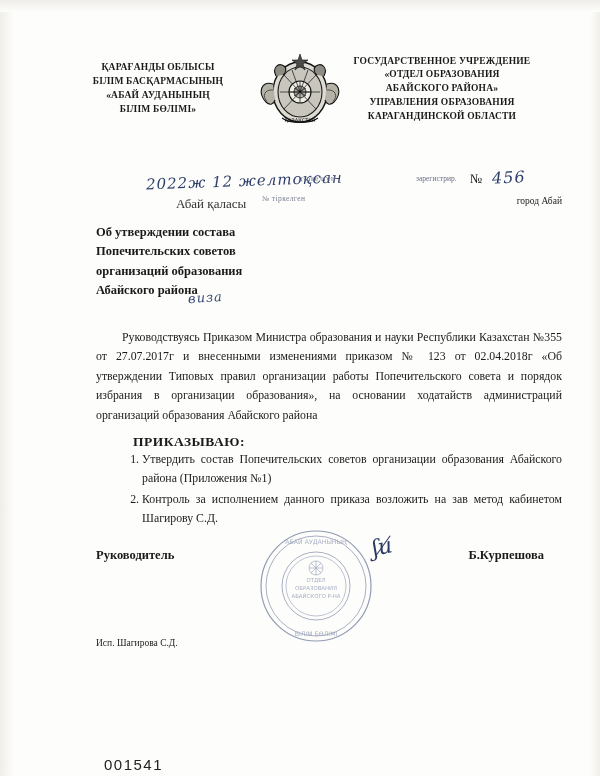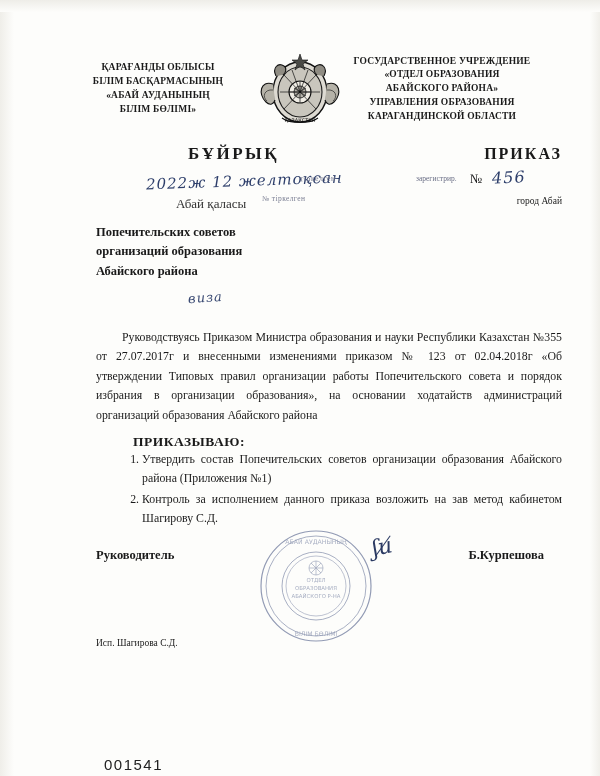--- a/index.html
+++ b/index.html
@@ -350,37 +350,34 @@
 
     <div class="hdr-col hdr-right">
       <div>ГОСУДАРСТВЕННОЕ УЧРЕЖДЕНИЕ</div>
       <div>«ОТДЕЛ ОБРАЗОВАНИЯ</div>
       <div>АБАЙСКОГО РАЙОНА»</div>
       <div>УПРАВЛЕНИЯ ОБРАЗОВАНИЯ</div>
       <div>КАРАГАНДИНСКОЙ ОБЛАСТИ</div>
     </div>
   </div>
 
-  <div class="title-row">
-    <div class="title-kz">БҰЙРЫҚ</div>
-    <div class="title-ru">ПРИКАЗ</div>
-  </div>
 
   <div class="meta-row">
     <div class="hand-date">2022ж 12 желтоқсан</div>
     <div class="cap-left">Абай қаласы</div>
     <div class="stamp-mid">тіркелген</div>
     <div class="stamp-mid2">№ тіркелген</div>
     <div class="stamp-right-cap">зарегистрир.</div>
     <div class="num-label">№</div>
     <div class="hand-num">456</div>
     <div class="cap-right">город Абай</div>
   </div>
 
   <div class="subject">
+    <div>Об утверждении состава</div>
     <div>Попечительских  советов</div>
     <div>организаций образования</div>
     <div>Абайского района</div>
   </div>
   <div class="squiggle">виза</div>
 
   <div class="body-text">
     <p>Руководствуясь Приказом Министра образования и науки Республики Казахстан №355 от 27.07.2017г и внесенными изменениями приказом № 123 от 02.04.2018г «Об утверждении Типовых правил организации работы Попечительского совета и порядок избрания в организации образования», на основании ходатайств администраций организаций образования Абайского района</p>
   </div>
 

